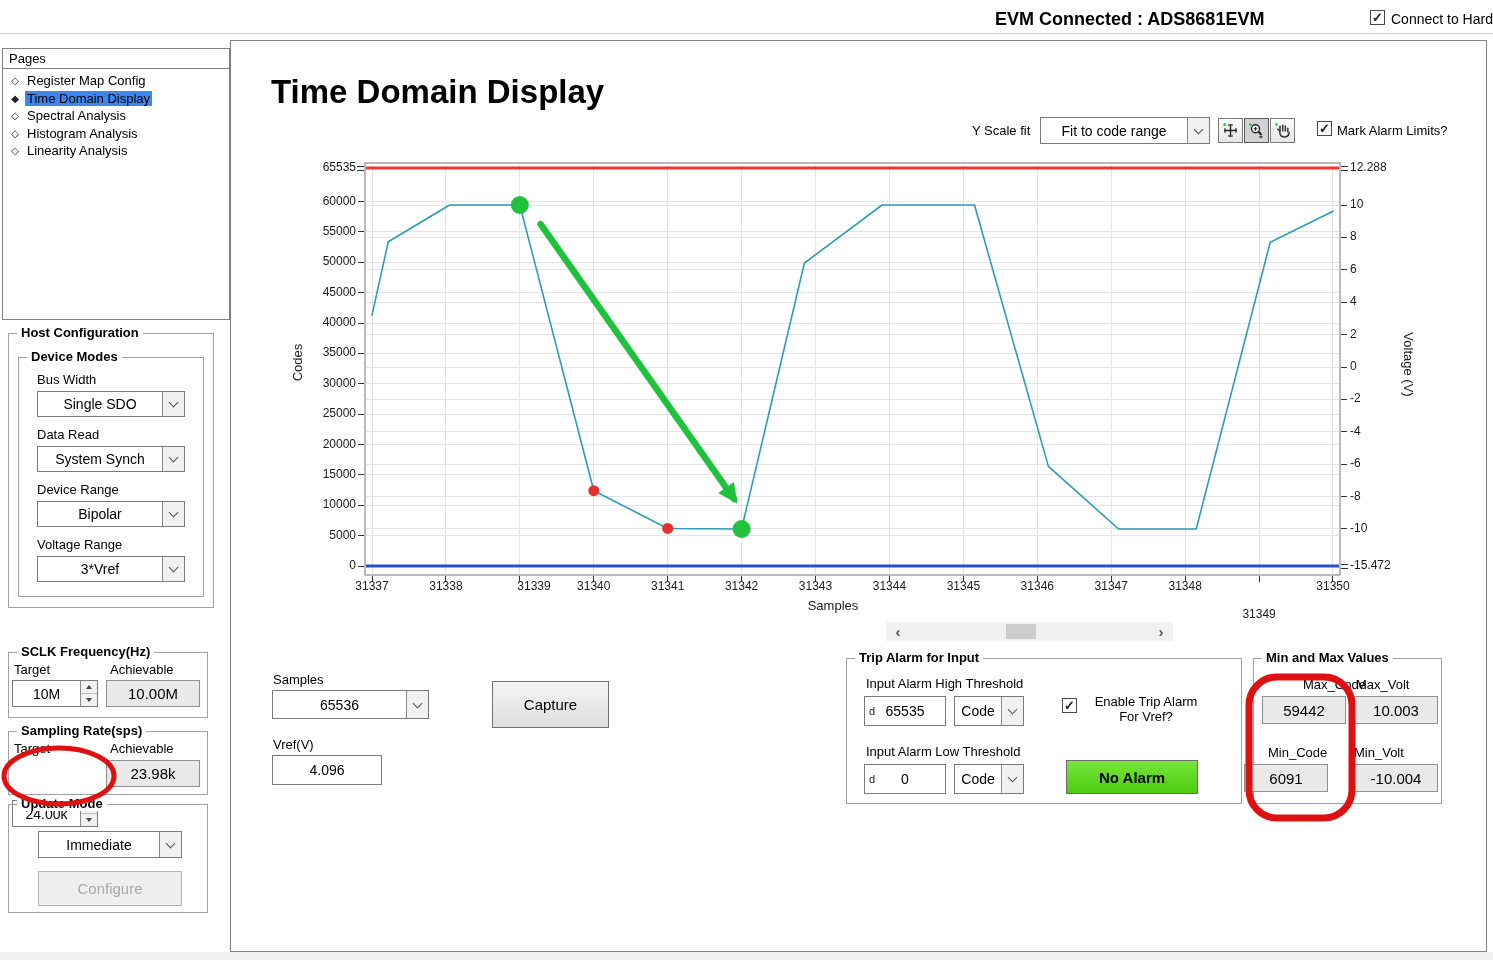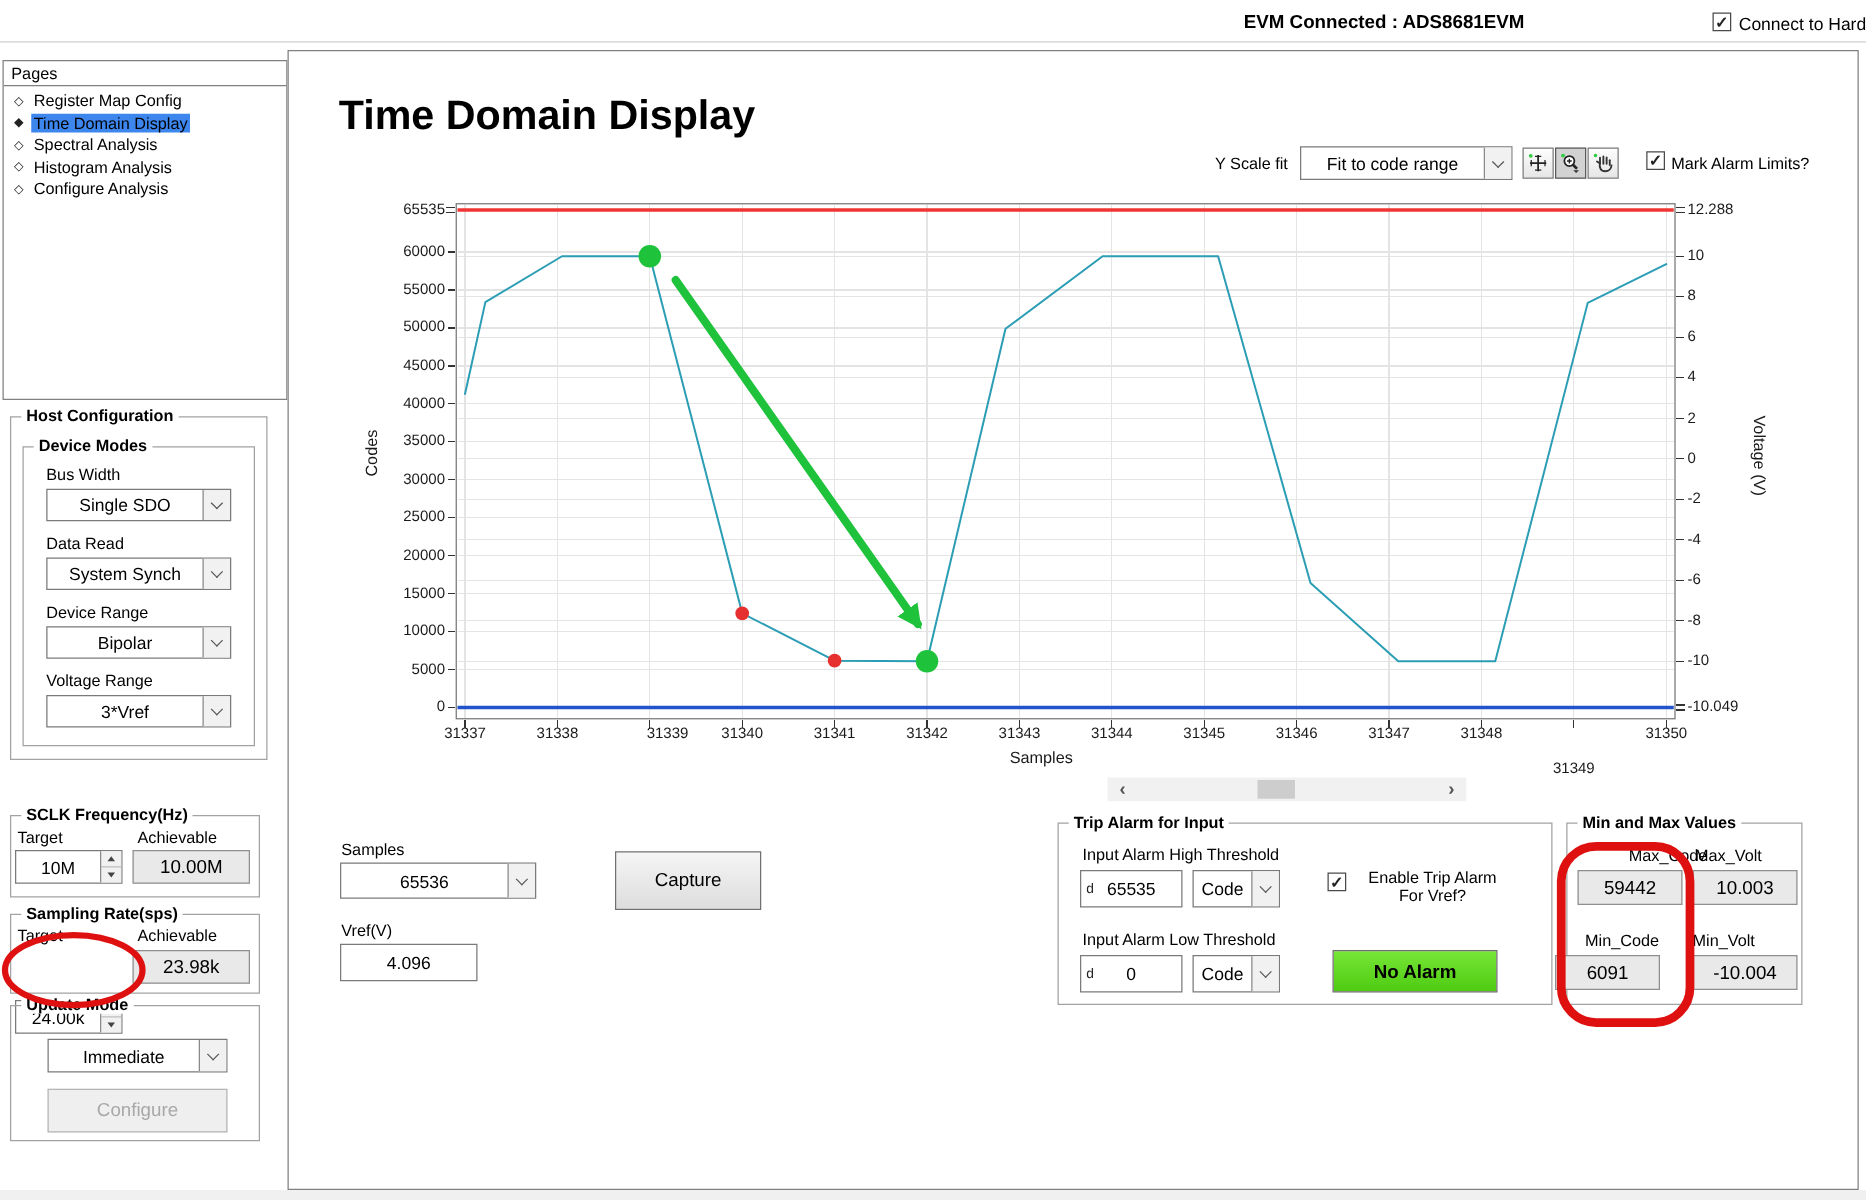--- a/index.html
+++ b/index.html
@@ -42,21 +42,21 @@
   .page-item.sel .ptext{background:#3c86ee;color:#000;}
   .tick-label{position:absolute;font-size:12px;color:#1a1a1a;white-space:nowrap;pointer-events:none;}
   #chart-labels{position:absolute;left:0;top:0;width:1493px;height:960px;z-index:10;pointer-events:none;}
   #ov{position:absolute;left:0;top:0;z-index:40;pointer-events:none;}
   .sbarrow{position:absolute;width:20px;height:19px;display:flex;align-items:center;justify-content:center;
     font-size:15px;font-weight:bold;color:#555;}
 </style>
 </head>
 <body>
 
-<div class="lbl b" style="left:995px;top:9px;font-size:15px;">EVM Connected : ADS8681EVM</div>
+<div class="lbl b" style="left:995px;top:9px;font-size:18px;">EVM Connected : ADS8681EVM</div>
 <span class="cb" style="left:1370px;top:10px;">✓</span>
 <div class="lbl" style="left:1391px;top:11px;font-size:14px;">Connect to Hardware</div>
 <div class="hline" style="top:33px;"></div>
 
 <div class="abs" style="left:2px;top:48px;width:226px;height:270px;border:1px solid #808080;">
   <div class="lbl" style="left:6px;top:2px;">Pages</div>
   <div class="abs" style="top:19px;left:0;right:0;height:1px;background:#808080;"></div>
   <div id="pages-list" class="abs" style="top:23px;left:2px;right:2px;">
       <div class="page-item">
         <span class="dia">◇</span>
@@ -69,21 +69,21 @@
       <div class="page-item">
         <span class="dia">◇</span>
         <span class="ptext">Spectral Analysis</span>
       </div>
       <div class="page-item">
         <span class="dia">◇</span>
         <span class="ptext">Histogram Analysis</span>
       </div>
       <div class="page-item">
         <span class="dia">◇</span>
-        <span class="ptext">Configure Analysis</span>
+        <span class="ptext">Linearity Analysis</span>
       </div>
     </div>
 </div>
 
 <div class="group" style="left:8px;top:333px;width:204px;height:273px;">
   <span class="legend">Host Configuration</span>
 </div>
 <div class="group" style="left:18px;top:357px;width:184px;height:238px;" id="device-modes-box">
   <span class="legend">Device Modes</span>
 <div class="lbl" style="left: 18px; top: 14px;">Bus Width</div>
@@ -226,21 +226,21 @@
     <div class="tick-label" style="left: 1350px; top: 229.443px; width: 60px; text-align: left;">8</div>
     <div class="tick-label" style="left: 1350px; top: 261.832px; width: 60px; text-align: left;">6</div>
     <div class="tick-label" style="left: 1350px; top: 294.221px; width: 60px; text-align: left;">4</div>
     <div class="tick-label" style="left: 1350px; top: 326.611px; width: 60px; text-align: left;">2</div>
     <div class="tick-label" style="left: 1350px; top: 359px; width: 60px; text-align: left;">0</div>
     <div class="tick-label" style="left: 1350px; top: 391.389px; width: 60px; text-align: left;">-2</div>
     <div class="tick-label" style="left: 1350px; top: 423.779px; width: 60px; text-align: left;">-4</div>
     <div class="tick-label" style="left: 1350px; top: 456.168px; width: 60px; text-align: left;">-6</div>
     <div class="tick-label" style="left: 1350px; top: 488.557px; width: 60px; text-align: left;">-8</div>
     <div class="tick-label" style="left: 1350px; top: 520.947px; width: 60px; text-align: left;">-10</div>
-    <div class="tick-label" style="left: 1350px; top: 558px; width: 60px; text-align: left;">-10.049</div>
+    <div class="tick-label" style="left: 1350px; top: 558px; width: 60px; text-align: left;">-15.472</div>
     <div class="tick-label" style="left: 339px; top: 579px; width: 66px; text-align: center;">31337</div>
     <div class="tick-label" style="left: 412.923px; top: 579px; width: 66px; text-align: center;">31338</div>
     <div class="tick-label" style="left: 501px; top: 579px; width: 66px; text-align: center;">31339</div>
     <div class="tick-label" style="left: 560.769px; top: 579px; width: 66px; text-align: center;">31340</div>
     <div class="tick-label" style="left: 634.692px; top: 579px; width: 66px; text-align: center;">31341</div>
     <div class="tick-label" style="left: 708.615px; top: 579px; width: 66px; text-align: center;">31342</div>
     <div class="tick-label" style="left: 782.538px; top: 579px; width: 66px; text-align: center;">31343</div>
     <div class="tick-label" style="left: 856.461px; top: 579px; width: 66px; text-align: center;">31344</div>
     <div class="tick-label" style="left: 930.384px; top: 579px; width: 66px; text-align: center;">31345</div>
     <div class="tick-label" style="left: 1004.31px; top: 579px; width: 66px; text-align: center;">31346</div>

